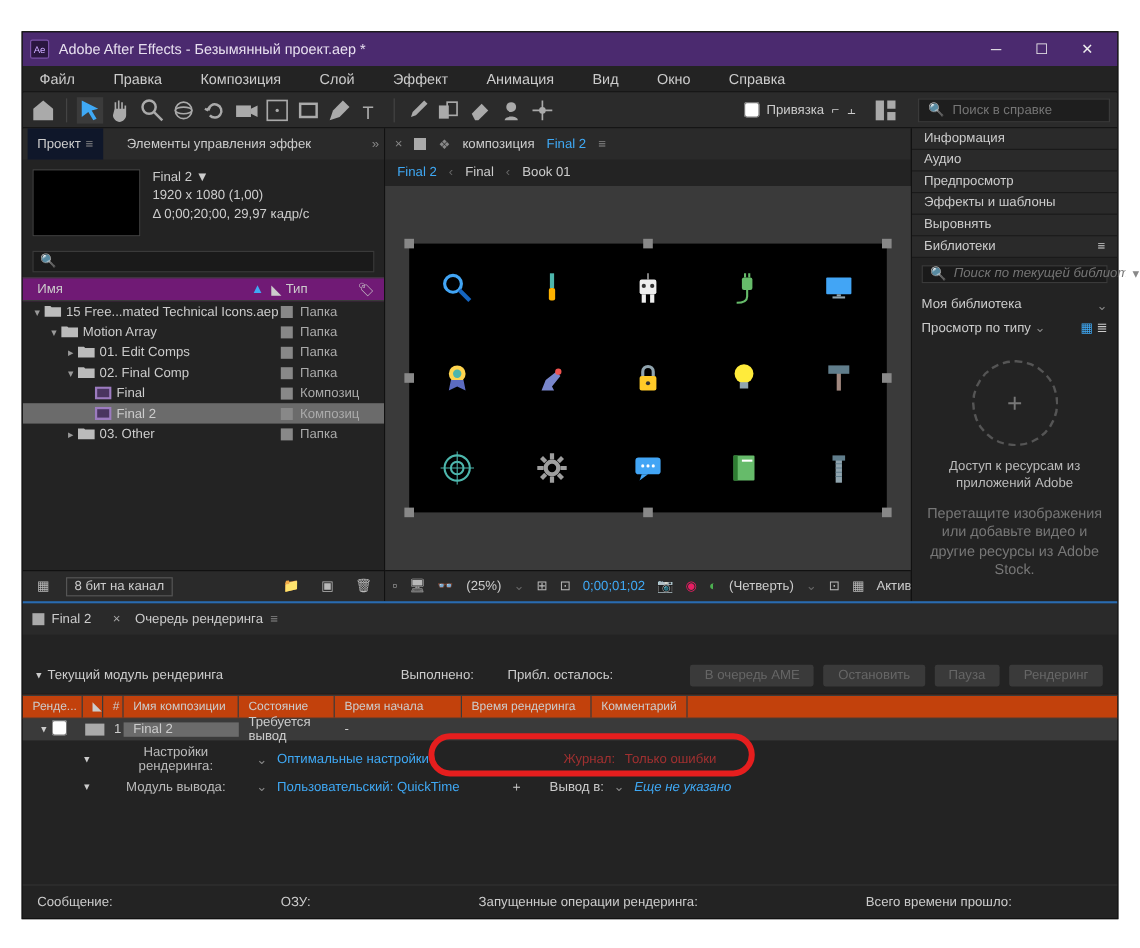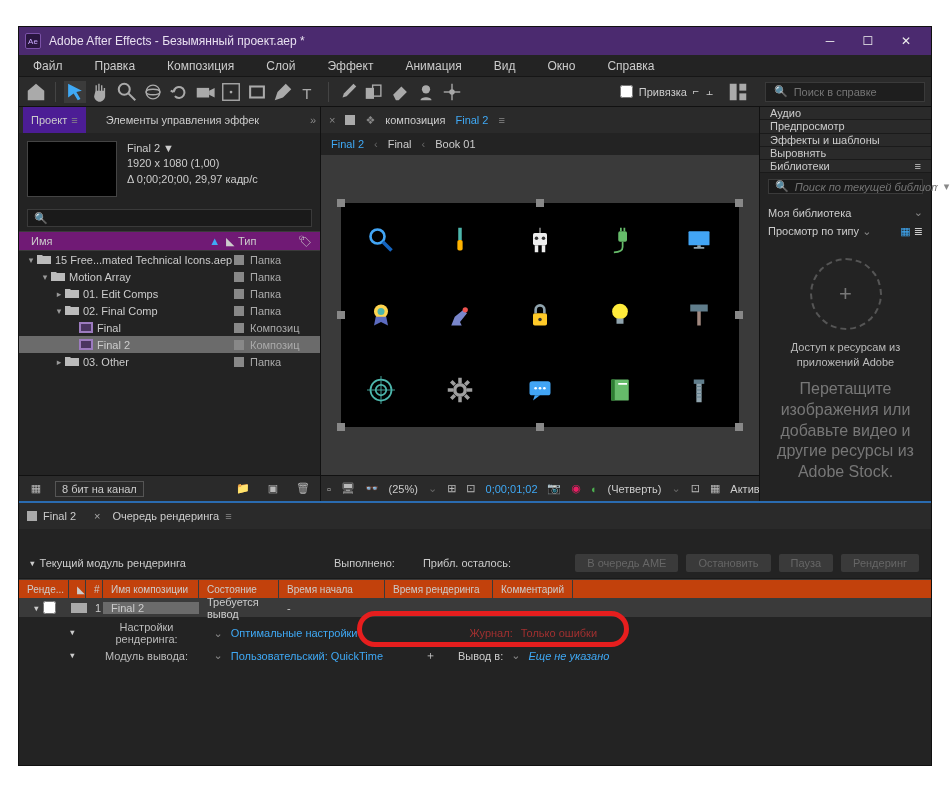--- a/index.html
+++ b/index.html
@@ -18,21 +18,21 @@
 .tool-sep{width:1px;height:20px;background:#444;margin:0 4px}
 .toolbar .snap{margin-left:auto;display:flex;align-items:center;gap:6px;padding:0 8px}
 .toolbar .search{display:flex;align-items:center;gap:6px;background:#1e1e1e;border:1px solid #3a3a3a;padding:2px 8px;width:160px;height:20px;margin-left:12px}
 
 .workarea{flex:1;display:flex;min-height:0}
 
 
 .panel-left{width:302px;background:#232323;border-right:1px solid #111;display:flex;flex-direction:column}
 .panel-tabs{height:26px;display:flex;align-items:center;background:#2a2a2a;padding:0 4px;gap:12px}
 .panel-tabs .tab{padding:0 8px;height:100%;display:flex;align-items:center;gap:4px}
-.panel-tabs .tab.active{background:#4c1d95}
+.panel-tabs .tab.active{background:#0f172a}
 .proj-header{display:flex;padding:8px;gap:10px}
 .proj-thumb{width:90px;height:56px;background:#000;border:1px solid #444}
 .proj-info{font-size:11px;color:#aaa;line-height:1.4}
 .proj-search{padding:4px 8px}
 .proj-search input{width:100%;background:#1a1a1a;border:1px solid #3a3a3a;color:#ccc;padding:2px 6px;height:18px}
 .proj-columns{display:flex;align-items:center;padding:2px 8px;border-top:1px solid #3a3a3a;border-bottom:1px solid #3a3a3a;background:#701a75;height:20px}
 .proj-columns .col-name{flex:1;padding-left:4px}
 .proj-columns .col-type{width:60px}
 .tree{flex:1;overflow:auto}
 .tree-row{display:flex;align-items:center;height:17px;padding-left:6px}
@@ -65,21 +65,21 @@
 .panel-right{width:172px;background:#232323;display:flex;flex-direction:column;border-left:1px solid #111}
 .rp{height:24px;border-bottom:1px solid #1a1a1a;display:flex;align-items:center;padding:0 10px;background:#2a2a2a}
 .rp .spacer{flex:1}
 .lib-search{margin:6px 8px;background:#1a1a1a;border:1px solid #3a3a3a;height:20px;display:flex;align-items:center;padding:0 6px;gap:6px}
 .lib-search input{flex:1;background:transparent;border:none;color:#999;font-style:italic}
 .lib-drop{height:40px;padding:6px 8px;display:flex;flex-direction:column;gap:6px}
 .lib-line{display:flex;align-items:center;justify-content:space-between}
 .lib-body{flex:1;display:flex;flex-direction:column;align-items:center;padding:18px 12px;text-align:center;gap:10px}
 .dashed-circle{width:72px;height:72px;border:2px dashed #555;border-radius:50%;display:flex;align-items:center;justify-content:center;color:#777;font-size:22px}
 .lib-help{font-size:11px;color:#bbb;line-height:1.3}
-.lib-sub{font-size:16px;color:#777;line-height:1.3}
+.lib-sub{font-size:12px;color:#777;line-height:1.3}
 
 
 .bottom{height:264px;background:#232323;border-top:2px solid #2a6bb0;display:flex;flex-direction:column}
 .b-tabs{height:26px;background:#2a2a2a;display:flex;align-items:center;padding:0 8px;gap:18px}
 .b-tabs .tab{display:flex;align-items:center;gap:6px}
 .b-tabs .tab.active{color:#eee}
 .b-tabs .x{color:#aaa;margin-right:6px}
 .b-module{height:32px;display:flex;align-items:center;padding:0 12px;gap:28px;border-bottom:1px solid #1a1a1a}
 .b-module .btn{background:#3a3a3a;color:#666;padding:3px 12px;border-radius:2px}
 .b-cols{height:20px;background:#c2410c;display:flex;align-items:center;border-top:1px solid #3a3a3a;border-bottom:1px solid #3a3a3a}
@@ -520,20 +520,23 @@
           <span>(Четверть)</span>
           <span style="color:#666">⌄</span>
           <span class="toolbtn">⊡</span>
           <span class="toolbtn">▦</span>
           <span>Активная</span>
         </div>
       </div>
 
       <div class="panel-right">
         <div class="rp">
+            <span>Информация</span>
+          </div>
+        <div class="rp">
             <span>Аудио</span>
           </div>
         <div class="rp">
             <span>Предпросмотр</span>
           </div>
         <div class="rp">
             <span>Эффекты и шаблоны</span>
           </div>
         <div class="rp">
             <span>Выровнять</span>
@@ -626,16 +629,22 @@
           <span class="lbl">Модуль вывода:</span>
           <span style="color:#888">⌄</span>
           <span class="link" style="color:#3fa9f5">Пользовательский: QuickTime</span>
           <span style="margin-left:34px;color:#ccc">＋</span>
           <span style="margin-left:14px">Вывод в:</span>
           <span style="color:#888">⌄</span>
           <span class="link2" style="font-style:italic">Еще не указано</span>
         </div>
         <div class="highlight" style="left:338px;top:-6px;width:272px;height:36px"></div>
       </div>
+      <div class="b-status">
+        <span>Сообщение:</span>
+        <span>ОЗУ:</span>
+        <span>Запущенные операции рендеринга:</span>
+        <span>Всего времени прошло:</span>
+      </div>
     </div>
 
   </div>
 </div>
 
 </body></html>

